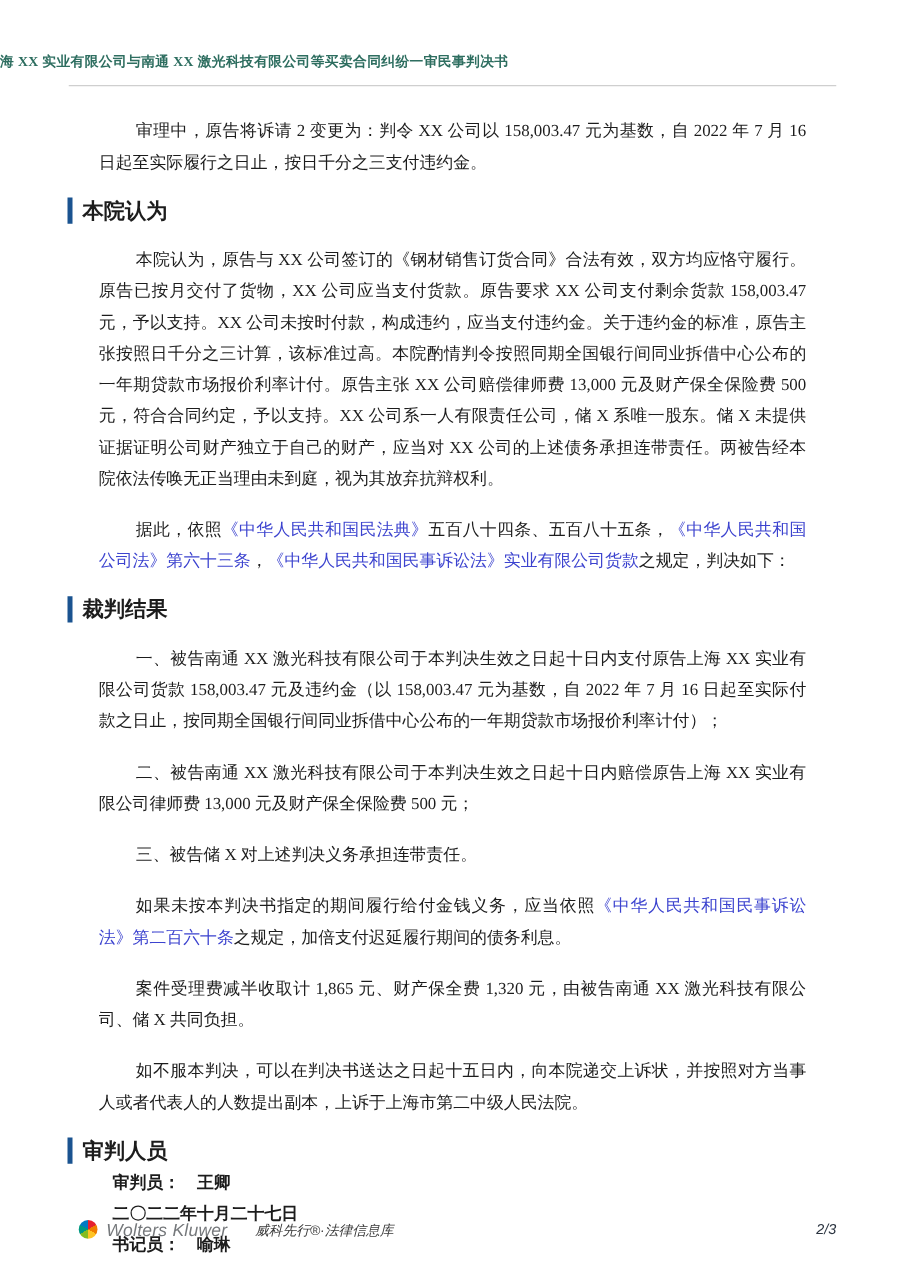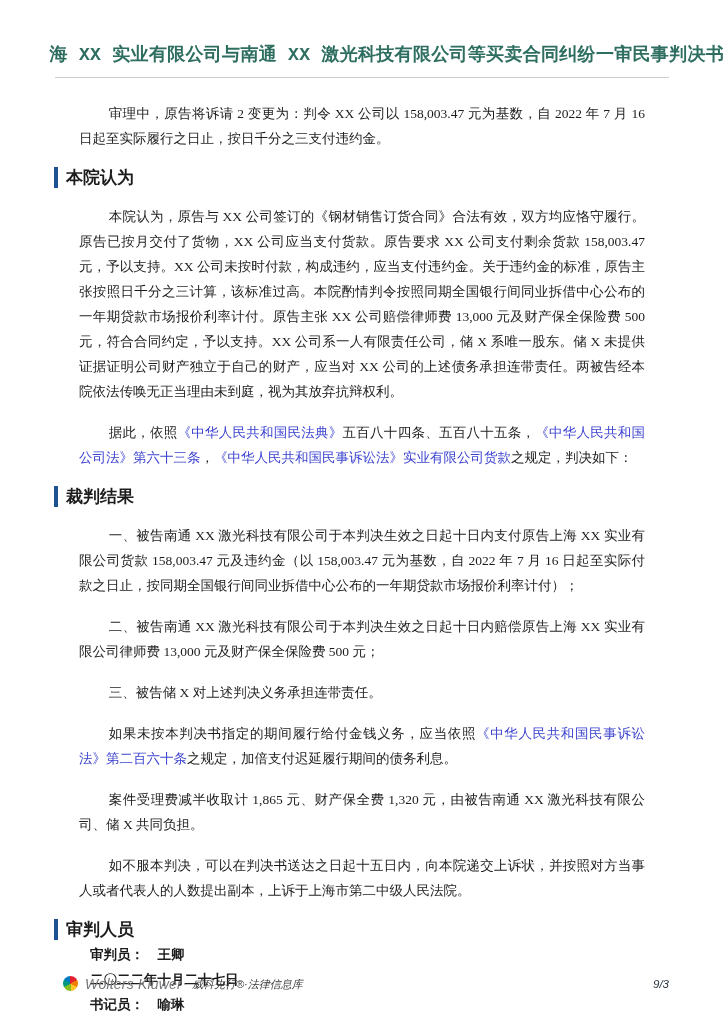--- a/index.html
+++ b/index.html
@@ -11,22 +11,22 @@
     --rule_color:#cfcfcf;
   }
   html,body{margin:0;padding:0;}
   body{
     width:724px;height:1024px;background:#ffffff;position:relative;
     font-family:"Liberation Serif","DejaVu Serif",serif;
     color:var(--text_color);overflow:hidden;
   }
   .doc-header{padding-top:42px;}
   .doc-title{
-    text-align:right;font-size:18px;font-weight:bold;
-    color:var(--title_color);letter-spacing:.3px;font-family:Liberation Mono, monospace;
+    text-align:left;font-size:11px;font-weight:bold;
+    color:var(--title_color);letter-spacing:.3px;
   }
   .header-rule{
     border:none;border-top:1px solid var(--rule_color);
     margin:11px 55px 0 55px;height:0;
   }
   .doc-body{
     padding:0 63px;margin-top:23px;font-size:13.5px;line-height:25px;
     text-align:justify;
   }
   .para{margin:16px;text-indent:2.2em;}
@@ -40,21 +40,21 @@
   .doc-footer{
     position:absolute;left:63px;right:55px;bottom:32px;
     display:flex;align-items:center;
     font-family:"Liberation Sans","DejaVu Sans",sans-serif;
     font-style:italic;
   }
   .logo-mark{
     width:15px;height:15px;border-radius:50%;margin-right:7px;flex:0 0 auto;
   }
   .brand-name{color:var(--brand_gray);font-size:14px;letter-spacing:.2px;}
-  .product-name{font-size:11px;color:#3a3a3a;margin-left:10px;padding-top:2px;text-align:center;}
+  .product-name{font-size:11px;color:#3a3a3a;margin-left:22px;padding-top:2px;text-align:center;}
   .page-num{margin-left:auto;font-size:11.5px;color:#2b3440;}
 </style>
 </head>
 <body>
 
 <div class="doc-header">
   <div class="doc-title">海 XX 实业有限公司与南通 XX 激光科技有限公司等买卖合同纠纷一审民事判决书</div>
   <hr class="header-rule">
 </div>
 
@@ -86,14 +86,14 @@
   <p class="officer-line">审判员：　王卿</p>
   <p class="officer-line">二〇二二年十月二十七日</p>
   <p class="officer-line">书记员：　喻琳</p>
 
 </div>
 
 <div class="doc-footer">
   <span class="logo-mark" style="background: conic-gradient(rgb(229, 32, 46) 0deg, rgb(229, 32, 46) 60deg, rgb(239, 125, 0) 60deg, rgb(239, 125, 0) 120deg, rgb(255, 196, 37) 120deg, rgb(255, 196, 37) 180deg, rgb(133, 188, 32) 180deg, rgb(133, 188, 32) 240deg, rgb(0, 152, 129) 240deg, rgb(0, 152, 129) 300deg, rgb(0, 122, 195) 300deg, rgb(0, 122, 195) 360deg);"></span>
   <span class="brand-name">Wolters Kluwer</span>
   <span class="product-name">威科先行®·法律信息库</span>
-  <span class="page-num">9/3</span>
+  <span class="page-num">2/3</span>
 </div>
 
 </body></html>

